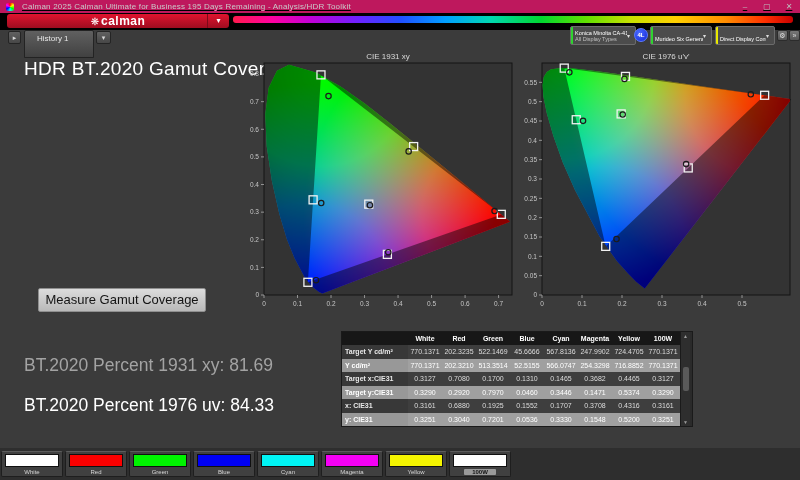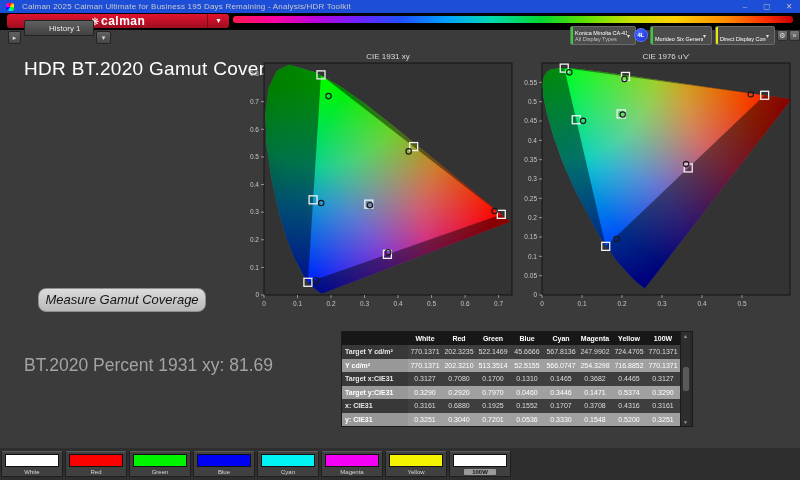--- a/index.html
+++ b/index.html
@@ -1,22 +1,22 @@
 <!DOCTYPE html>
 <html><head>
 <meta charset="utf-8">
 <style>
   * { margin:0; padding:0; box-sizing:border-box; }
   html,body { width:800px; height:480px; overflow:hidden; background:#222; }
   body { font-family:"Liberation Sans","DejaVu Sans",sans-serif; }
   #app { position:relative; width:800px; height:480px; background:#3b3b3b; }
 
   
-  .titlebar { position:absolute; left:0; top:0; width:800px; height:13px; background:#1d4ed8;
-              display:flex; align-items:center; }
+  .titlebar { position:absolute; left:0; top:0; width:800px; height:13px; background:#be185d;
+              display:flex; align-items:center;text-decoration:underline; }
   .app-ico { width:8px; height:8px; margin-left:6px; border-radius:2px;
              background:conic-gradient(#f00,#ff0,#0f0,#0ff,#00f,#f0f,#f00); }
   .titletext { color:#c9c9c9; font-size:8px; margin-left:8px; letter-spacing:.2px; white-space:nowrap; }
   .wctrls { margin-left:auto; display:flex; }
   .wctrl { width:22px; text-align:center; color:#bdbdbd; font-size:8px; line-height:13px; cursor:default; }
 
   
   .brandbar { position:absolute; left:0; top:13px; width:800px; height:17px; background:#000; }
   .logo-btn { position:absolute; left:7px; top:1px; width:222px; height:14px; border-radius:3px;
               background:linear-gradient(#e0132e,#9f0d20); display:flex; align-items:center; justify-content:center; }
@@ -25,42 +25,42 @@
   .logo-caret { position:absolute; right:0; top:0; width:22px; height:14px; border-left:1px solid #7c0a18;
                 color:#fff; font-size:8px; text-align:center; line-height:14px; }
   .spectrum { position:absolute; left:233px; top:3px; width:560px; height:7px; border-radius:3px;
               background:linear-gradient(90deg,#ff1a4d 0%,#ff00a0 7%,#c000d8 14%,#7020ff 22%,#2050ff 30%,
                           #00a0ff 38%,#00d8b0 46%,#00d830 55%,#60e000 63%,#c8e000 71%,#ffd000 79%,
                           #ff8c00 88%,#ff3000 95%,#c80000 100%); }
 
   
   .mini-btn { position:absolute; background:linear-gradient(#616161,#474747); border:1px solid #242424;
               color:#d8d8d8; text-align:center; border-radius:2px; }
-  .tab { position:absolute; left:24px; top:20px; width:70px; height:16px;
+  .tab { position:absolute; left:24px; top:30px; width:70px; height:28px;
          background:linear-gradient(#606060,#414141); border:1px solid #232323; border-radius:2px 2px 0 0;
-         color:#e8e8e8; font-size:8px; line-height:15px; padding-left:24px; }
+         color:#e8e8e8; font-size:8px; line-height:15px; padding-left:12px; }
   .dd { position:absolute; top:26px; height:19px; background:#4c4c4c; border:1px solid #6b6b6b; border-radius:2px;
         overflow:hidden; display:flex; align-items:center; }
   .dd .accent { width:2px; height:100%; flex:0 0 2px; }
   .dd .ddtxt { flex:1; padding:1px 2px; overflow:hidden; }
   .dd .l1 { font-size:5.5px; color:#fff; white-space:nowrap; }
   .dd .l2 { font-size:5.5px; color:#c0c0c0; white-space:nowrap; }
   .dd .caret { flex:0 0 8px; color:#ddd; font-size:6px; }
   .badge { position:absolute; left:634px; top:28px; width:14px; height:14px; border-radius:50%;
            background:radial-gradient(circle at 35% 30%,#4a6aff,#1226d8); border:1px solid #5a7aff;
            color:#fff; font-size:6px; font-weight:bold; text-align:center; line-height:13px; }
   .cfg-btn { position:absolute; top:30px; width:11px; height:11px; border-radius:2px;
              background:linear-gradient(#777,#555); border:1px solid #2c2c2c; color:#ddd;
              font-size:7px; text-align:center; line-height:10px; }
 
   
   .page-title { position:absolute; left:24px; top:58px; color:#fff; font-size:19px; letter-spacing:.3px; }
   .measure-btn { position:absolute; left:38px; top:288px; width:168px; height:24px;
-                 background:linear-gradient(#dcdcdc,#b9b9b9); border:1px solid #8f8f8f; border-radius:8px;
-                 color:#141414; font-size:13px; text-align:center; line-height:22px;font-style:italic; }
+                 background:linear-gradient(#dcdcdc,#b9b9b9); border:1px solid #8f8f8f; border-radius:2px;
+                 color:#141414; font-size:13px; text-align:center; line-height:22px; }
   .cov1 { position:absolute; left:24px; top:355px; color:#a3a3a3; font-size:17.5px; }
   .cov2 { position:absolute; left:24px; top:395px; color:#fff; font-size:17.5px; }
 
   
   .chart { position:absolute; width:278px; height:262px;text-decoration:underline; }
   #chart0 { left:240px; top:50px; }
   #chart1 { left:518px; top:50px; }
 
   
   .tblwrap { position:absolute; left:341px; top:331px; width:352px; height:96px; display:flex; background:#2a2a2a;
@@ -295,20 +295,21 @@
         <circle cx="232.79999999999998" cy="44.319999999999965" r="2.7" fill="none" stroke="#1b1b1b" stroke-width="1.2"></circle>
         <circle cx="51.36" cy="22.357333333333344" r="2.7" fill="none" stroke="#1b1b1b" stroke-width="1.2"></circle>
         <circle cx="98.52" cy="189.04933333333332" r="2.7" fill="none" stroke="#1b1b1b" stroke-width="1.2"></circle>
         <circle cx="65.03999999999999" cy="70.84533333333331" r="2.7" fill="none" stroke="#1b1b1b" stroke-width="1.2"></circle>
         <circle cx="168.16" cy="114.11333333333332" r="2.7" fill="none" stroke="#1b1b1b" stroke-width="1.2"></circle>
         <circle cx="106.44000000000001" cy="28.96933333333334" r="2.7" fill="none" stroke="#1b1b1b" stroke-width="1.2"></circle>
       </svg></div>
 
   <div class="measure-btn">Measure Gamut Coverage</div>
   <div class="cov1">BT.2020 Percent 1931 xy: 81.69</div>
+  <div class="cov2">BT.2020 Percent 1976 uv: 84.33</div>
 
   <div class="tblwrap">
     <table class="meas">
         <thead id="thead">
           <tr>
             <th class="lbl"></th>
             <th>White</th>
             <th>Red</th>
             <th>Green</th>
             <th>Blue</th>

